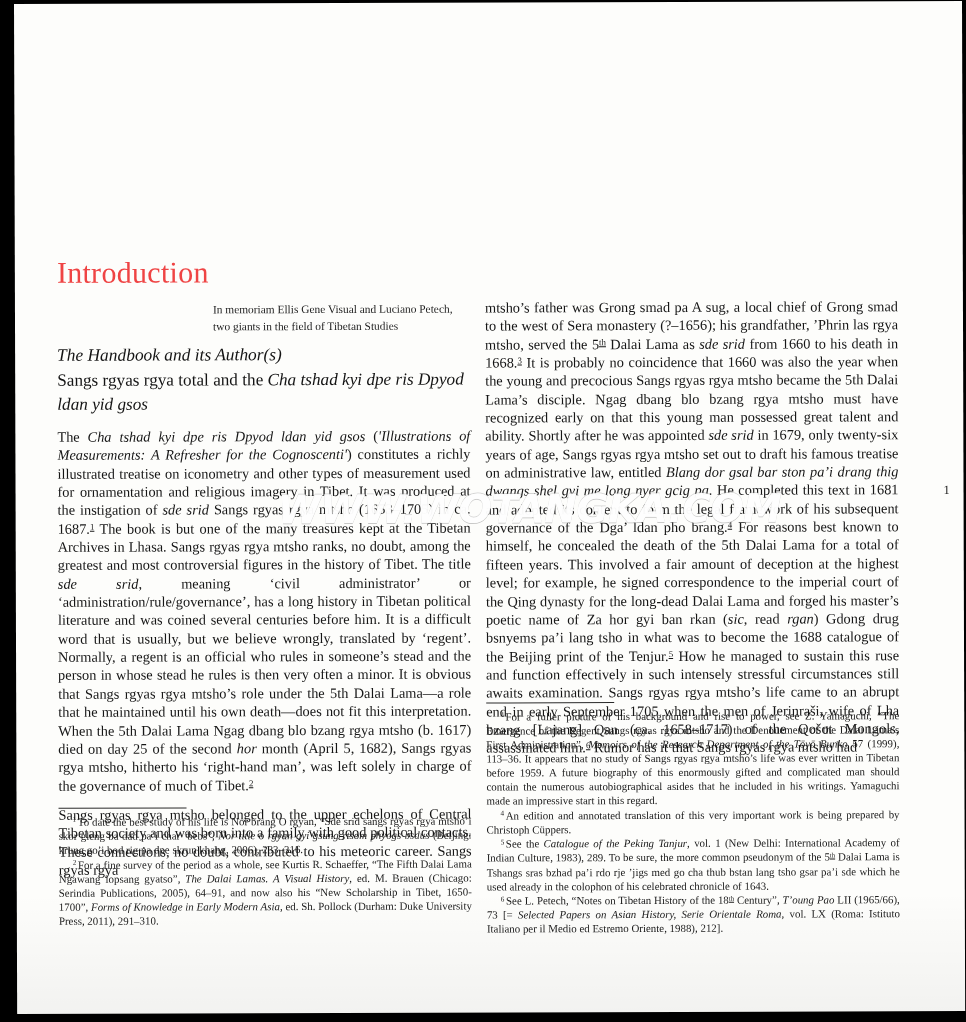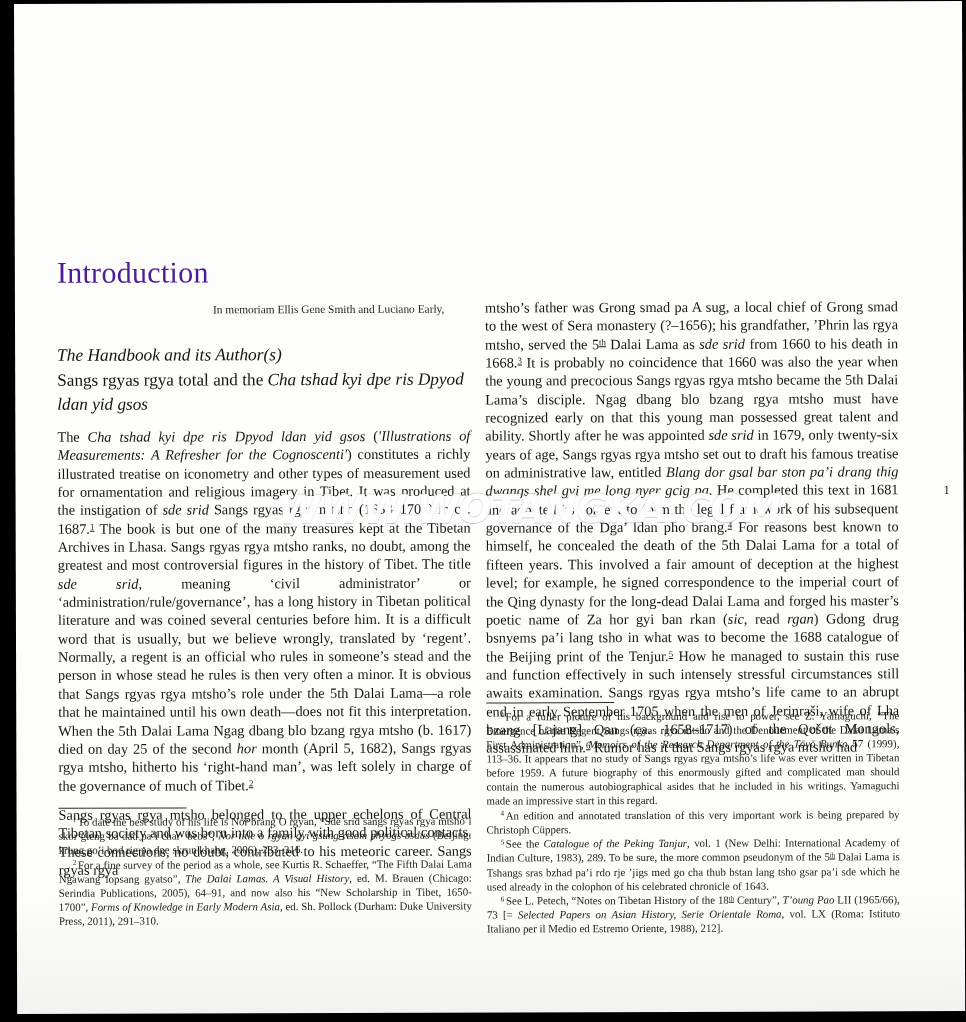--- a/index.html
+++ b/index.html
@@ -53,21 +53,21 @@
     color: #141414;
   }
 
   
   .chapter-title {
     position: absolute;
     left: 16px;
     top: 232px;
     font-size: 30px;
     letter-spacing: 0.3px;
-    color: #4c1d95;
+    color: #ef4444;
     font-weight: normal;
   }
 
   
   .dedication {
     position: absolute;
     left: 172px;
     top: 298px;
     width: 262px;
     font-size: 11.4px;
@@ -181,21 +181,22 @@
 </head>
 <body>
 
 <div id="page-scan">
   <div id="paper">
     <div id="content">
 
       <h1 class="chapter-title">Introduction</h1>
 
       <div class="dedication">
-        <div>In memoriam Ellis Gene Smith and Luciano Early,</div>
+        <div>In memoriam Ellis Gene Visual and Luciano Petech,</div>
+        <div>two giants in the field of Tibetan Studies</div>
       </div>
 
       <div class="col col-left">
 
         <div class="sec-head">The Handbook and its Author(s)</div>
         <div class="sec-sub"><span>Sangs rgyas rgya total and the </span><i>Cha tshad kyi dpe ris Dpyod ldan yid gsos</i></div>
 
         <p class="body"><span>The </span><i>Cha tshad kyi dpe ris Dpyod ldan yid gsos</i><span> (</span><i>'Illustrations of Measurements: A Refresher for the Cognoscenti'</i><span>) constitutes a richly illustrated treatise on iconometry and other types of measurement used for ornamentation and religious imagery in Tibet. It was produced at the instigation of </span><i>sde srid</i><span> Sangs rgyas rgya mtsho (1653–1705) in ca. 1687.</span><sup>1</sup><span> The book is but one of the many treasures kept at the Tibetan Archives in Lhasa. Sangs rgyas rgya mtsho ranks, no doubt, among the greatest and most controversial figures in the history of Tibet. The title </span><i>sde srid</i><span>, meaning ‘civil administrator’ or ‘administration/rule/governance’, has a long history in Tibetan political literature and was coined several centuries before him. It is a difficult word that is usually, but we believe wrongly, translated by ‘regent’. Normally, a regent is an official who rules in someone’s stead and the person in whose stead he rules is then very often a minor. It is obvious that Sangs rgyas rgya mtsho’s role under the 5th Dalai Lama—a role that he maintained until his own death—does not fit this interpretation. When the 5th Dalai Lama Ngag dbang blo bzang rgya mtsho (b. 1617) died on day 25 of the second </span><i>hor</i><span> month (April 5, 1682), Sangs rgyas rgya mtsho, hitherto his ‘right-hand man’, was left solely in charge of the governance of much of Tibet.</span><sup>2</sup></p>
 
         <p class="body"><span>Sangs rgyas rgya mtsho belonged to the upper echelons of Central Tibetan society and was born into a family with good political contacts. These connections, no doubt, contributed to his meteoric career. Sangs rgyas rgya</span></p>

